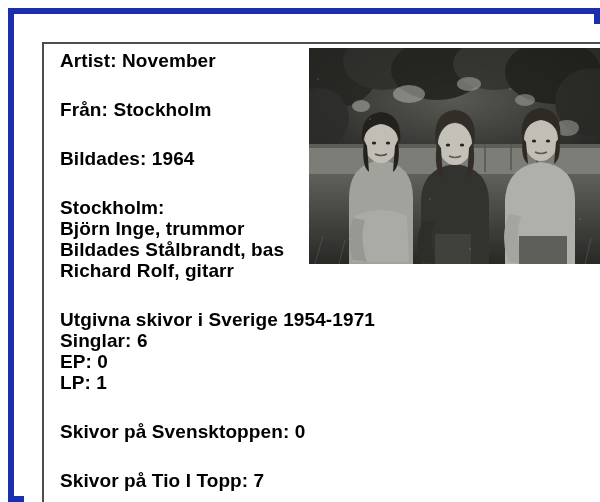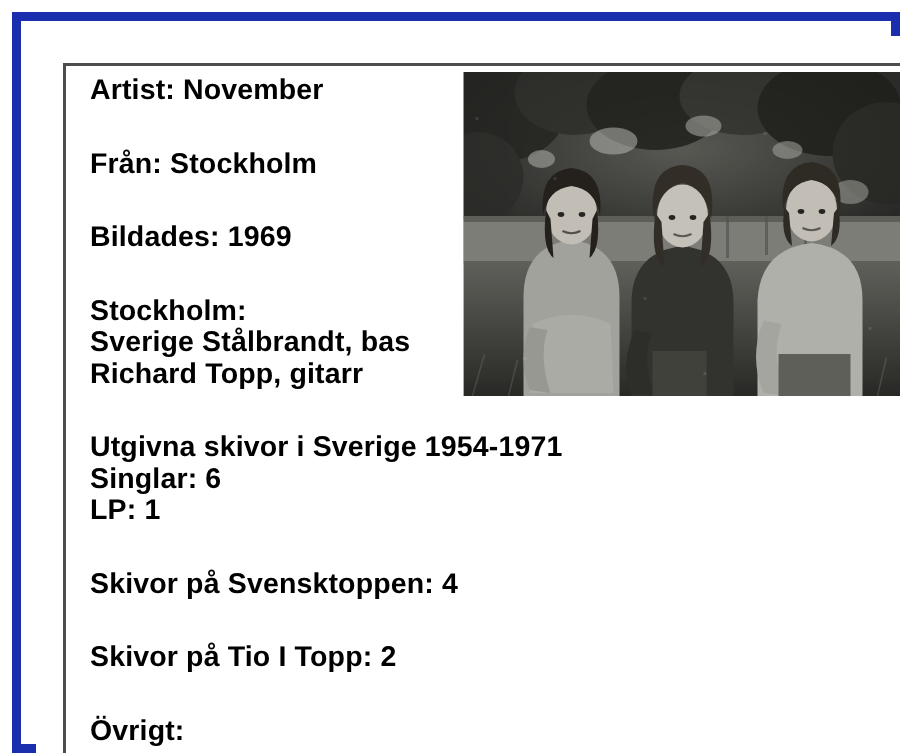--- a/index.html
+++ b/index.html
@@ -95,29 +95,31 @@
 
 <div class="frame-outer">
   <div class="frame-blue">
     <div class="frame-inner-white">
       <div class="card">
         <div class="content">
 
           <div class="text-block">
             <div class="line">Artist: November</div>
             <div class="line gap">Från: Stockholm</div>
-            <div class="line gap">Bildades: 1969</div>
+            <div class="line gap">Bildades: 1964</div>
             <div class="line gap">Stockholm:</div>
-            <div class="line">Sverige Stålbrandt, bas</div>
-            <div class="line">Richard Topp, gitarr</div>
+            <div class="line">Björn Inge, trummor</div>
+            <div class="line">Bildades Stålbrandt, bas</div>
+            <div class="line">Richard Rolf, gitarr</div>
             <div class="line gap">Utgivna skivor i Sverige 1954-1971</div>
             <div class="line">Singlar: 6</div>
+            <div class="line">EP: 0</div>
             <div class="line">LP: 1</div>
-            <div class="line gap">Skivor på Svensktoppen: 4</div>
-            <div class="line gap">Skivor på Tio I Topp: 2</div>
+            <div class="line gap">Skivor på Svensktoppen: 0</div>
+            <div class="line gap">Skivor på Tio I Topp: 7</div>
             <div class="line gap">Övrigt:</div>
           </div>
 
           <div class="photo">
             <svg width="291" height="216" viewBox="0 0 291 216" xmlns="http://www.w3.org/2000/svg" aria-hidden="true">
               <defs>
                 <linearGradient id="skyg" x1="0" y1="0" x2="0" y2="1">
                   <stop offset="0%" stop-color="#d8d8d4"></stop>
                   <stop offset="100%" stop-color="#9a9a96"></stop>
                 </linearGradient>

